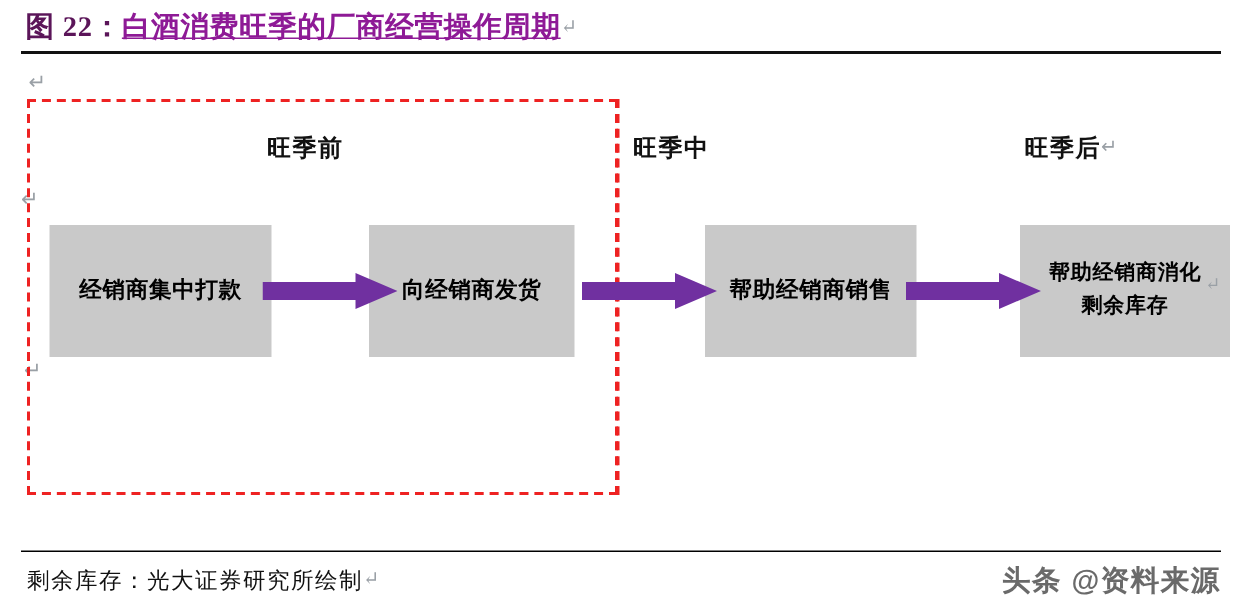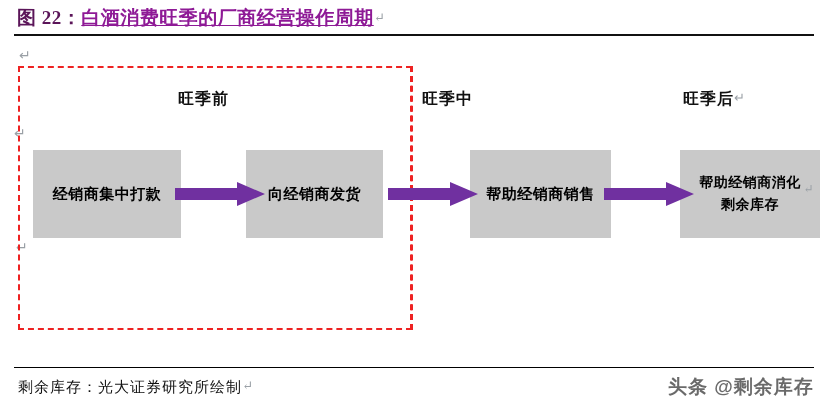--- a/index.html
+++ b/index.html
@@ -235,13 +235,13 @@
     <path d="M0 6 L62 6 L62 0 L90 12 L62 24 L62 18 L0 18 Z" fill="#7030A0"></path>
   </svg>
 </div>
 
 <div class="hrule" id="rule-bottom"></div>
 
 <div id="source-line">
   <span>剩余库存：光大证券研究所绘制</span><span class="pilcrow">↵</span>
 </div>
 
-<div id="watermark">头条 @剩余库存</div>
+<div id="watermark">头条 @资料来源</div>
 
 </body></html>

